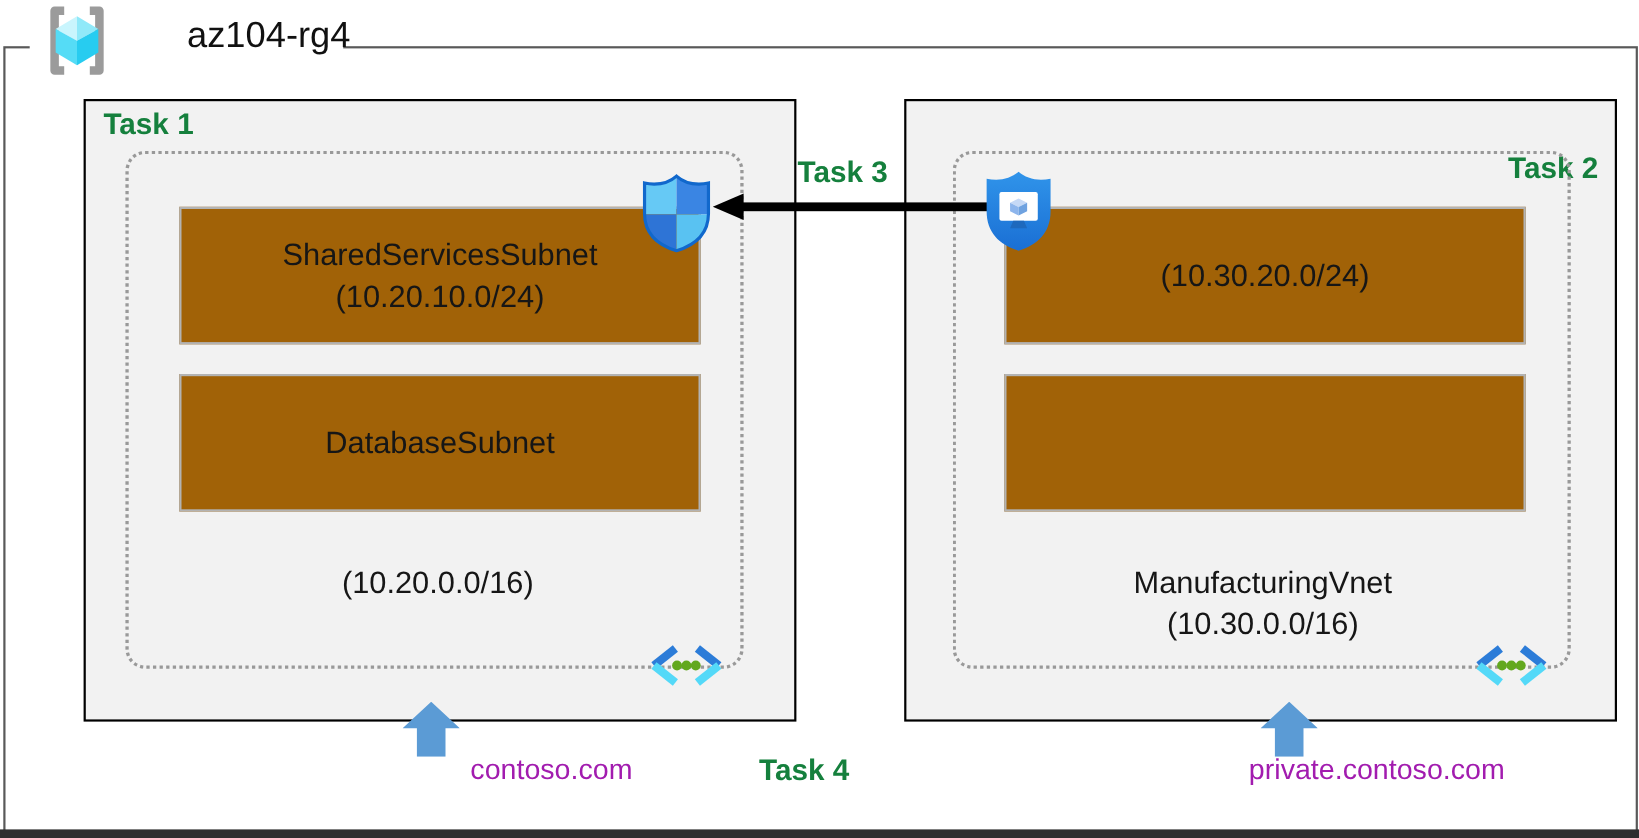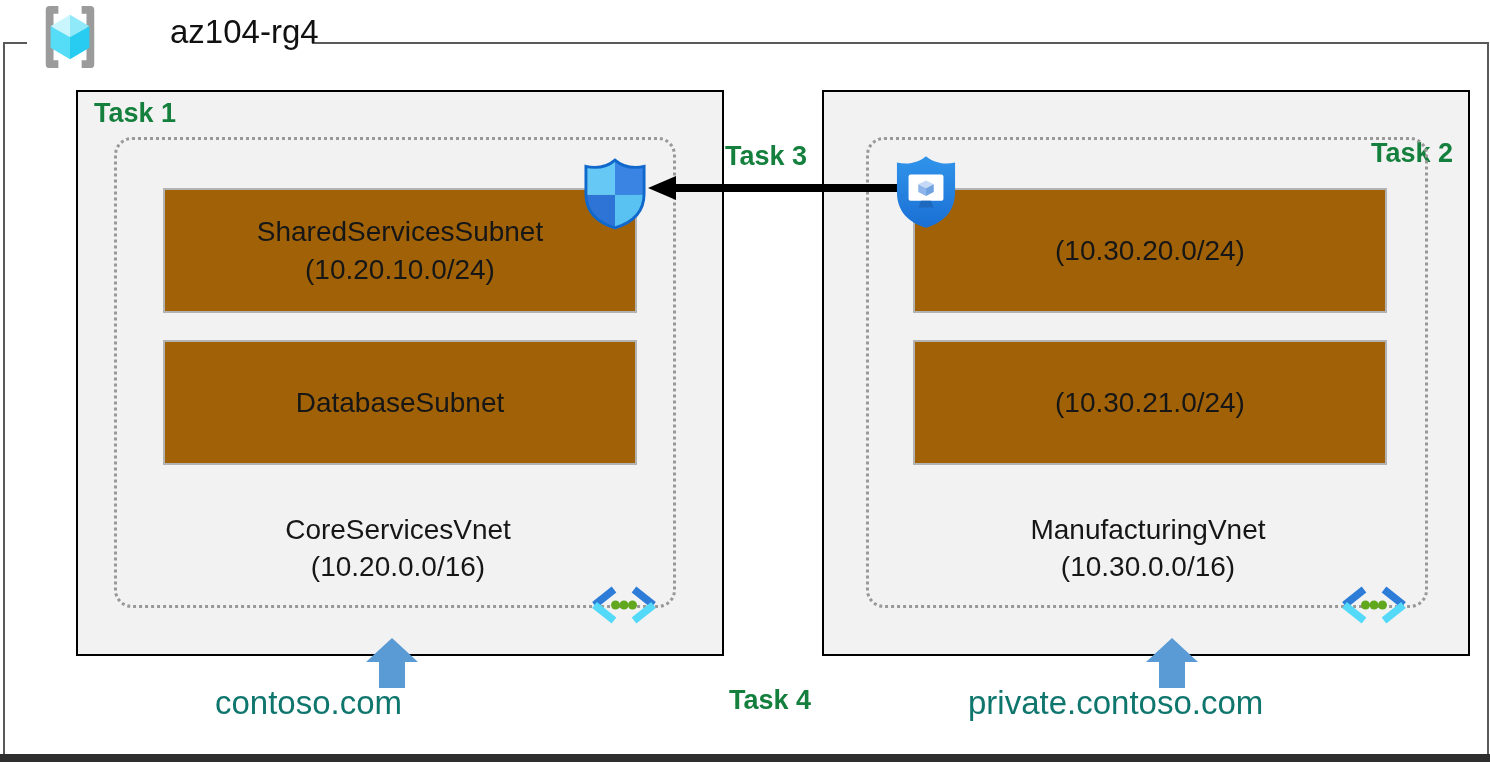--- a/index.html
+++ b/index.html
@@ -14,21 +14,21 @@
   .bottom-bar{left:0;top:754px;width:1490px;height:8px;background:#2e2e2e;}
 
   
   .task-box{background:#f2f2f2;border:2px solid #000;}
   .box-left{left:76px;top:90px;width:644px;height:562px;}
   .box-right{left:822px;top:90px;width:644px;height:562px;}
   .task-label{font-size:27px;font-weight:bold;color:#15803d;white-space:nowrap;}
   .t1{left:94px;top:98px;}
   .t2{left:1335px;top:98px;width:118px;text-align:right;margin-top:40px;}
   .t3{left:690px;top:141px;width:152px;text-align:center;}
-  .t4{left:690px;top:685px;width:160px;text-align:center;}
+  .t4{left:690px;top:685px;width:160px;}
 
   
   .vnet-dashed{border:3px dotted #999999;border-radius:18px;}
   .vd-left{left:114px;top:137px;width:556px;height:465px;}
   .vd-right{left:866px;top:137px;width:556px;height:465px;}
 
   
   .subnet{background:#a16207;border:2px solid #b3b3b3;display:flex;flex-direction:column;
           align-items:center;justify-content:center;text-align:center;
           font-size:28px;line-height:38px;color:#161616;}
@@ -36,21 +36,21 @@
   .sn-l2{left:163px;top:340px;width:470px;height:121px;}
   .sn-r1{left:913px;top:188px;width:470px;height:121px;}
   .sn-r2{left:913px;top:340px;width:470px;height:121px;}
 
   
   .vnet-name{text-align:center;font-size:28px;line-height:37px;color:#161616;}
   .vn-left{left:163px;top:511px;width:470px;}
   .vn-right{left:913px;top:511px;width:470px;}
 
   
-  .domain-label{font-size:33px;color:#0f766e;text-align:left;white-space:nowrap;}
+  .domain-label{font-size:26px;color:#a21caf;text-align:right;white-space:nowrap;}
   .dom-left{left:215px;top:684px;width:360px;}
   .dom-right{left:968px;top:684px;width:400px;}
 </style>
 </head>
 <body>
 
 <div class="abs rg-frame"></div>
 <div class="abs rg-label-mask"></div>
 <div class="abs bottom-bar"></div>
 
@@ -69,33 +69,31 @@
 <div class="abs vnet-dashed vd-left"></div>
 
 <div class="abs subnet sn-l1">
   <span>SharedServicesSubnet</span>
   <span>(10.20.10.0/24)</span>
 </div>
 <div class="abs subnet sn-l2">
   <span>DatabaseSubnet</span>
 </div>
 <div class="abs vnet-name vn-left">
-  <div>CoreServicesVnet</div>
   <div>(10.20.0.0/16)</div>
 </div>
 
 <div class="abs task-box box-right"></div>
 <div class="abs task-label t2">Task 2</div>
 <div class="abs vnet-dashed vd-right"></div>
 
 <div class="abs subnet sn-r1">
   <span>(10.30.20.0/24)</span>
 </div>
 <div class="abs subnet sn-r2">
-  <span>(10.30.21.0/24)</span>
 </div>
 <div class="abs vnet-name vn-right">
   <div>ManufacturingVnet</div>
   <div>(10.30.0.0/16)</div>
 </div>
 
 <svg class="abs" style="left:591px;top:585px;" width="66" height="40" viewBox="0 0 66 40">
   <line x1="23" y1="4.5" x2="3.5" y2="20" stroke="#2c7cd8" stroke-width="7.5"></line>
   <line x1="3.5" y1="20" x2="23" y2="35.5" stroke="#54d9f8" stroke-width="7.5"></line>
   <line x1="43" y1="4.5" x2="62.5" y2="20" stroke="#2c7cd8" stroke-width="7.5"></line>

